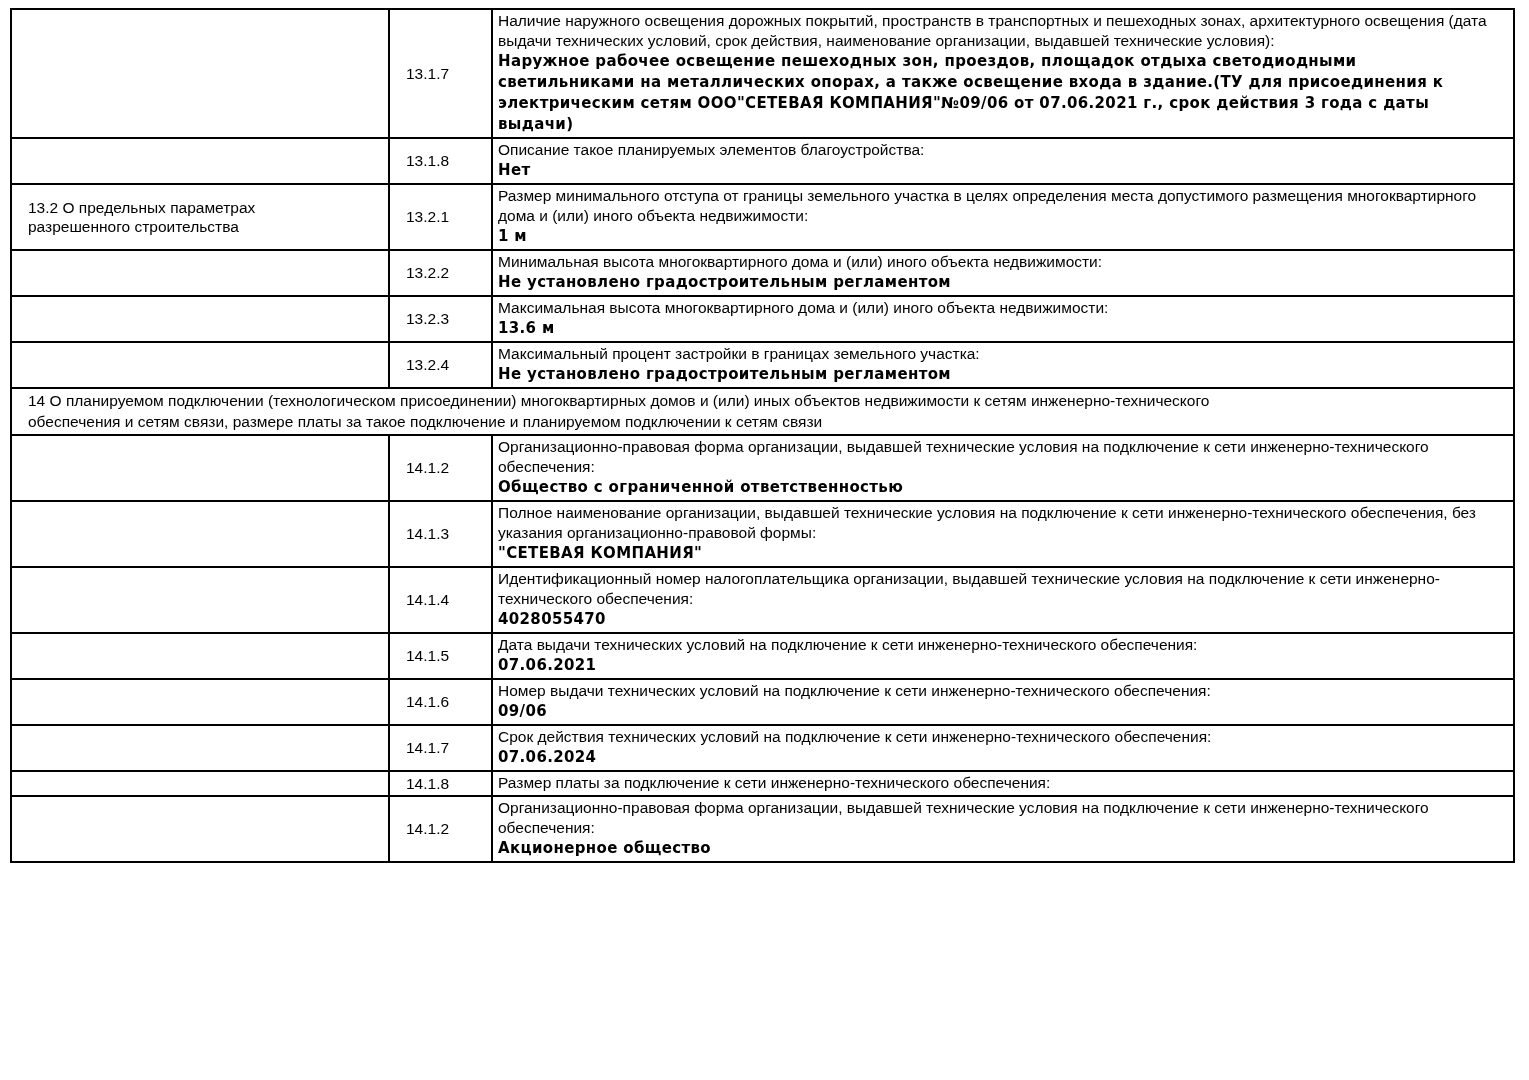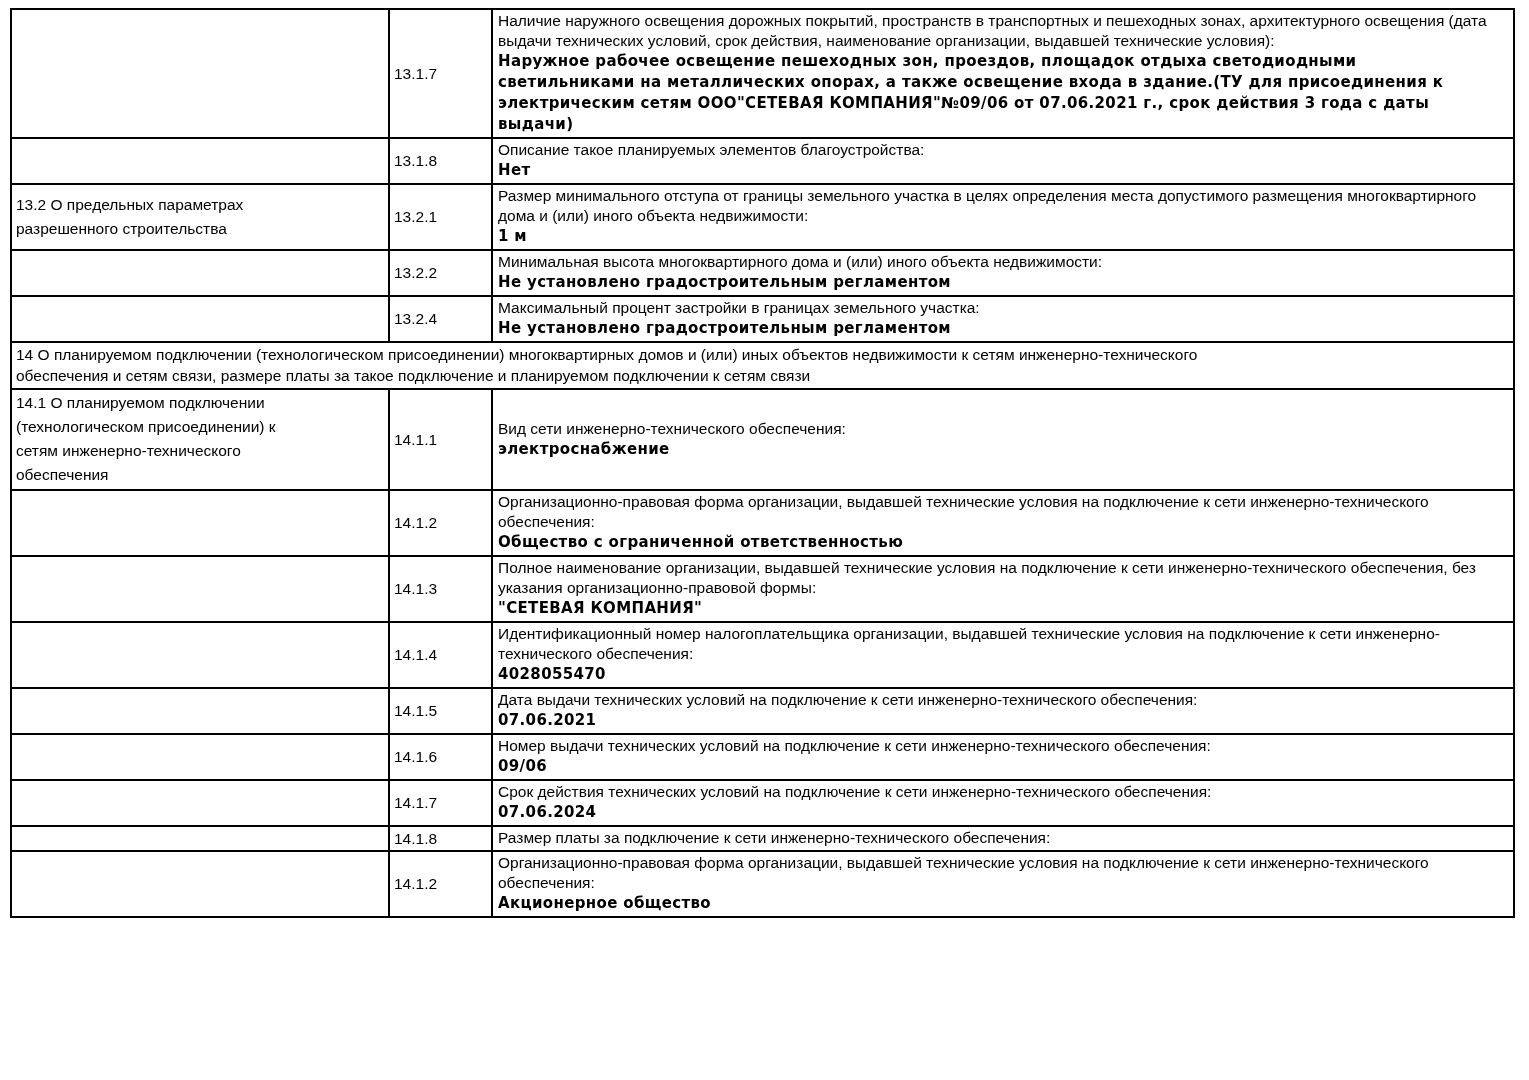--- a/index.html
+++ b/index.html
@@ -19,26 +19,26 @@
     width: 1503px;
     border-collapse: collapse;
     table-layout: fixed;
   }
   col.col-section { width: 378px; }
   col.col-num     { width: 103px; }
   col.col-content { width: 1022px; }
   td {
     border: 2px solid #000000;
     vertical-align: middle;
-    padding: 1px 4px 2px 4px;
+    padding: 1px 4px 2px 16px;
     overflow: hidden;
   }
   td.section-cell {
     font-size: 15.5px;
-    line-height: 24px;
+    line-height: 19px;
     white-space: pre-line;
   }
   td.num-cell {
     font-size: 15.5px;
     line-height: 19px;
   }
   td.content-cell { padding: 1px 20px 2px 5px; }
   .field-label {
     display: block;
     font-size: 15.5px;
@@ -100,40 +100,37 @@
       <tr>
         <td class="section-cell"></td>
         <td class="num-cell">13.2.2</td>
         <td class="content-cell">
           <span class="field-label">Минимальная высота многоквартирного дома и (или) иного объекта недвижимости:</span>
           <span class="field-value">Не установлено градостроительным регламентом</span>
         </td>
       </tr>
       <tr>
         <td class="section-cell"></td>
+        <td class="num-cell">13.2.3</td>
+        <td class="content-cell">
+          <span class="field-label">Максимальная высота многоквартирного дома и (или) иного объекта недвижимости:</span>
+          <span class="field-value">13.6 м</span>
+        </td>
+      </tr>
+      <tr>
+        <td class="section-cell"></td>
         <td class="num-cell">13.2.4</td>
         <td class="content-cell">
           <span class="field-label">Максимальный процент застройки в границах земельного участка:</span>
           <span class="field-value">Не установлено градостроительным регламентом</span>
         </td>
       </tr>
       <tr>
         <td class="wide-header" colspan="3">14 О планируемом подключении (технологическом присоединении) многоквартирных домов и (или) иных объектов недвижимости к сетям инженерно-технического
 обеспечения и сетям связи, размере платы за такое подключение и планируемом подключении к сетям связи</td>
-      </tr>
-      <tr>
-        <td class="section-cell">14.1 О планируемом подключении
-(технологическом присоединении) к
-сетям инженерно-технического
-обеспечения</td>
-        <td class="num-cell">14.1.1</td>
-        <td class="content-cell">
-          <span class="field-label">Вид сети инженерно-технического обеспечения:</span>
-          <span class="field-value">электроснабжение</span>
-        </td>
       </tr>
       <tr>
         <td class="section-cell"></td>
         <td class="num-cell">14.1.2</td>
         <td class="content-cell">
           <span class="field-label">Организационно-правовая форма организации, выдавшей технические условия на подключение к сети инженерно-технического обеспечения:</span>
           <span class="field-value">Общество с ограниченной ответственностью</span>
         </td>
       </tr>
       <tr>

